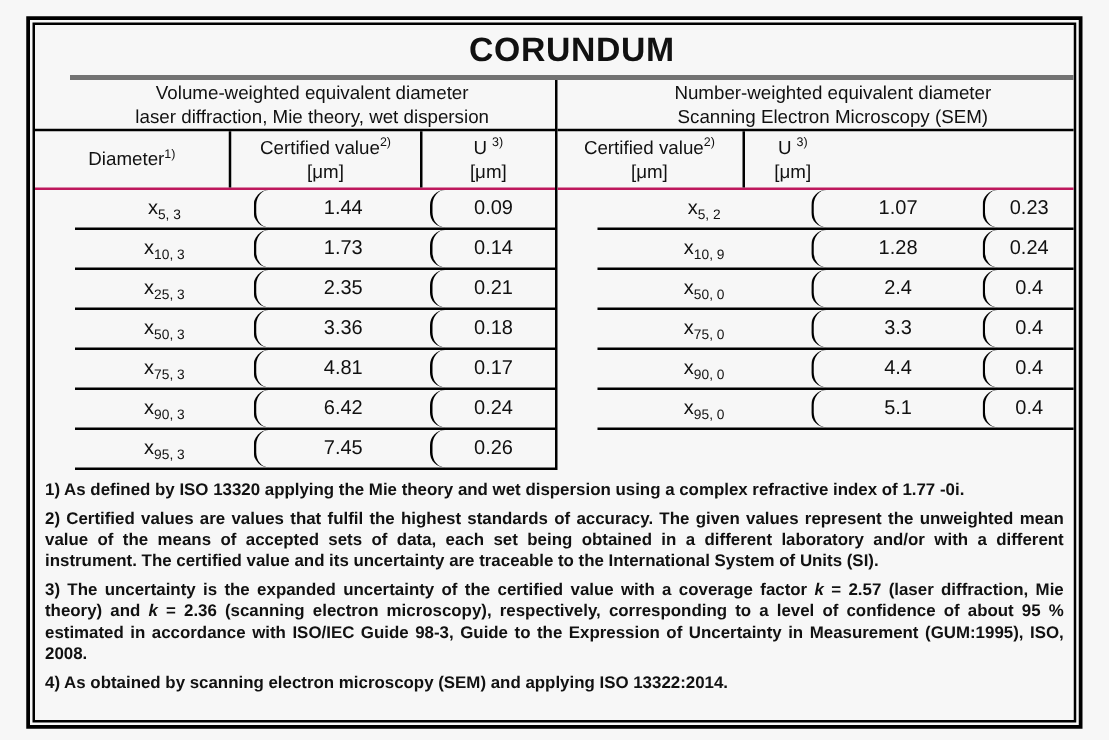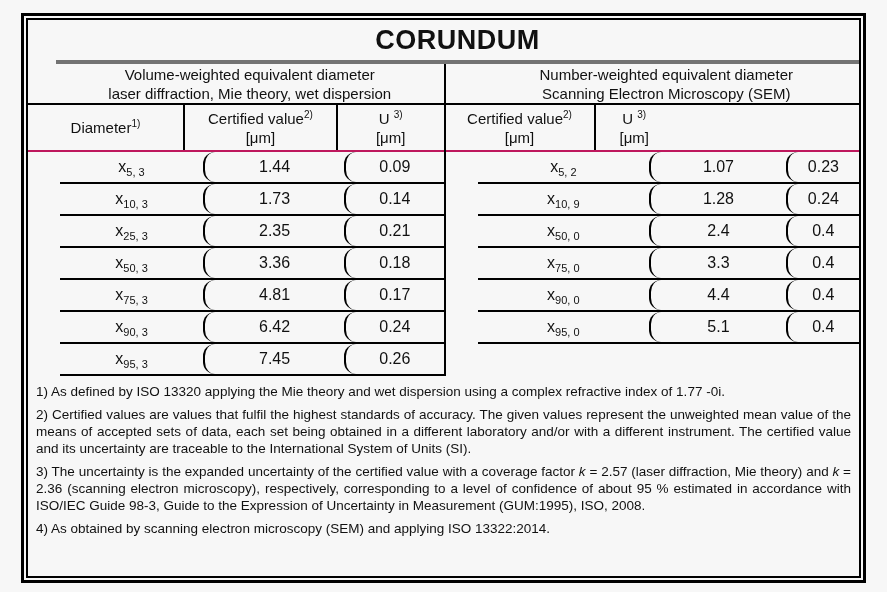--- a/index.html
+++ b/index.html
@@ -44,21 +44,21 @@
     font-size:16px;
   }
   .tcell + .tcell{border-left:2px solid #000;border-radius:12px;}
   .lc1{width:37.3%}.lc2{width:36.8%}.lc3{width:25.9%}
   .rc1{width:45%}.rc2{width:35.8%}.rc3{width:19.2%}
   sup{font-size:10px;line-height:0;}
   sup.gap{margin-left:4px;}
   sub{font-size:11px;line-height:0;}
   .xlabel{font-size:16px;}
   .footnotes{flex:1 1 auto;padding:7px 8px 4px 8px;font-size:13.5px;line-height:17px;}
-  .footnote{margin:0 0 6px 0;}
+  .footnote{margin:0 0 6px 0;font-weight:bold;}
   .footnote.justify{text-align:justify;}
 </style>
 </head>
 <body>
 
 <div class="frame-outer">
   <div class="frame-inner">
 
     <div class="title-row">CORUNDUM</div>
 

